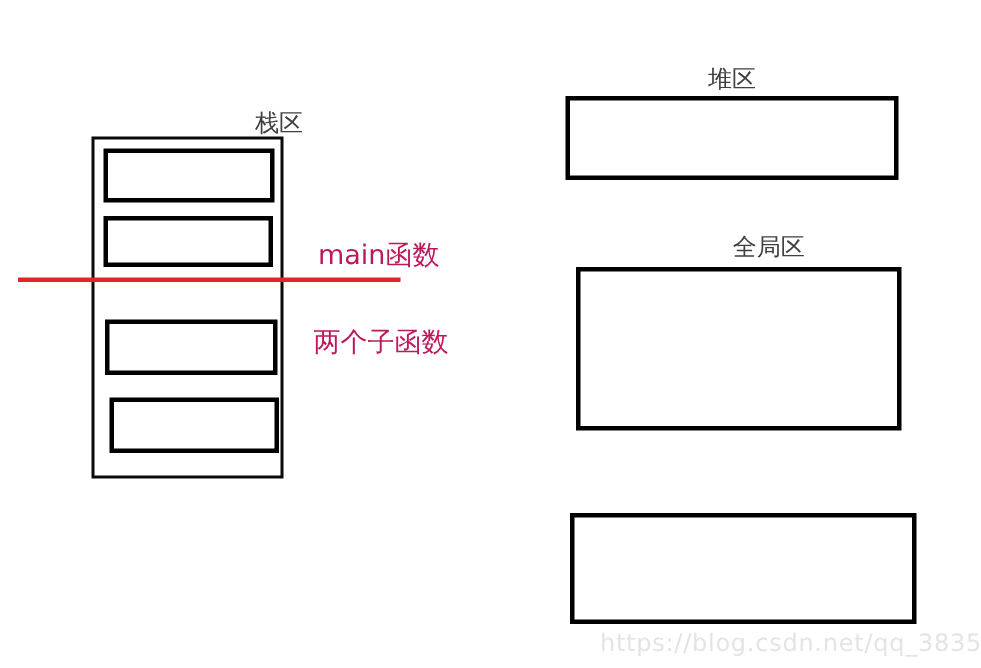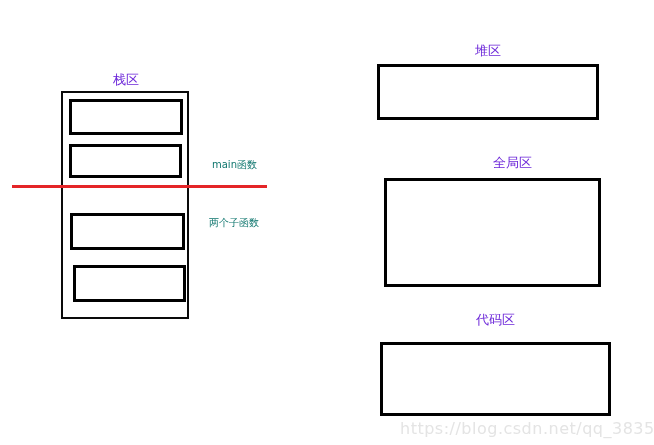--- a/index.html
+++ b/index.html
@@ -7,33 +7,33 @@
   .canvas {
     position: relative;
     width: 654px;
     height: 445px;
     background: #ffffff;
     overflow: hidden;
     font-family: "DejaVu Sans", "Liberation Sans", sans-serif;
   }
   .lbl {
     position: absolute;
-    font-size: 13px;
+    font-size: 16px;
     line-height: 1.15;
-    color: #6d28d9;
+    color: #404040;
     white-space: nowrap;
   }
   .lbl-center { text-align: center; }
   .box { position: absolute; background: #ffffff; }
   .box-outer { border: 2px solid #0a0a0a; }
   .box-thick { border: 3px solid #000000; }
   .red-text {
     position: absolute;
-    font-size: 10px;
-    color: #0f766e;
+    font-size: 18px;
+    color: #be185d;
     white-space: nowrap;
   }
   .red-line {
     position: absolute;
     left: 12px;
     top: 185px;
     width: 255px;
     height: 3px;
     background: #e42528;
   }
@@ -50,21 +50,21 @@
   .stack-outer { left: 61px; top: 91px; width: 128px; height: 228px; }
   .stack-frame-1 { left: 69px;  top: 99px;  width: 114px; height: 36px; }
   .stack-frame-2 { left: 69px;  top: 144px; width: 113px; height: 34px; }
   .stack-frame-3 { left: 70px;  top: 213px; width: 115px; height: 37px; }
   .stack-frame-4 { left: 73px;  top: 265px; width: 113px; height: 37px; }
   
   .heap-box   { left: 377px; top: 64px;  width: 222px; height: 56px; }
   .global-box { left: 384px; top: 178px; width: 217px; height: 109px; }
   .code-box   { left: 380px; top: 342px; width: 231px; height: 74px; }
   
-  .stack-label  { left: 62px;  top: 73px;  width: 128px; }
+  .stack-label  { left: 74px;  top: 73px;  width: 128px; text-align: right; }
   .heap-label   { left: 377px; top: 44px;  width: 222px; }
   .global-label { left: 404px; top: 156px; width: 217px; }
   .code-label   { left: 380px; top: 313px; width: 231px; }
   .main-fn-label { left: 212px; top: 158px; }
   .sub-fn-label  { left: 209px; top: 216px; }
 </style>
 </head>
 <body>
 
 <div class="canvas">
@@ -83,18 +83,17 @@
   <div class="red-text main-fn-label">main函数</div>
 
   <div class="red-text sub-fn-label">两个子函数</div>
 
   <div class="lbl lbl-center heap-label">堆区</div>
   <div class="box box-thick heap-box"></div>
 
   <div class="lbl lbl-center global-label">全局区</div>
   <div class="box box-thick global-box"></div>
 
-  <div class="lbl lbl-center code-label">代码区</div>
   <div class="box box-thick code-box"></div>
 
   <div class="watermark">https://blog.csdn.net/qq_38351824</div>
 
 </div>
 
 </body></html>

